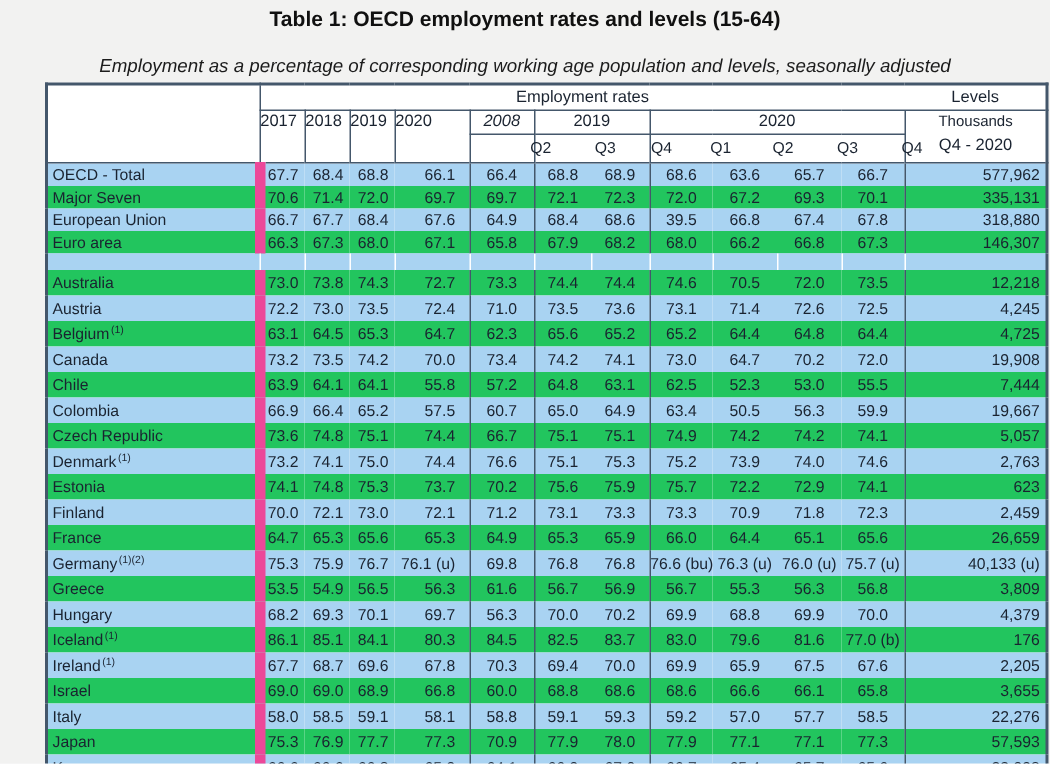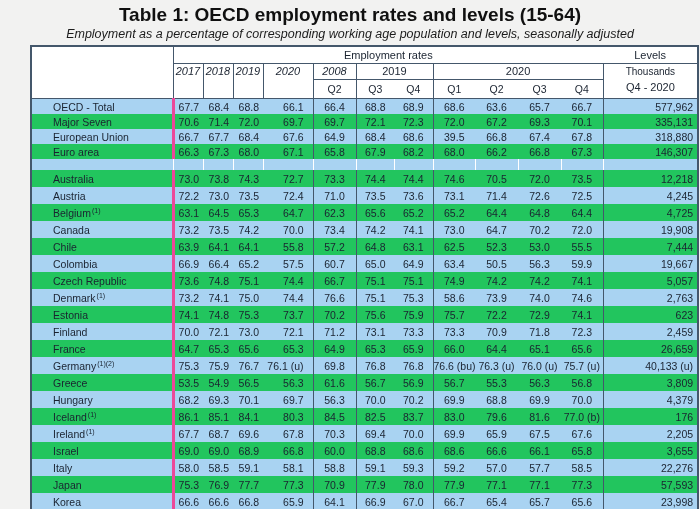--- a/index.html
+++ b/index.html
@@ -1,47 +1,47 @@
 <!DOCTYPE html>
 <html><head>
 <meta charset="utf-8">
 <style>
   html,body{margin:0;padding:0;width:700px;height:509px;overflow:hidden;
     background:#f2f2f1;font-family:"Liberation Sans",sans-serif;}
-  .title{ text-align:center;font-weight:bold;font-size:19px;color:#101010;padding-top:4px;}
-  .subtitle{text-align:center;font-style:italic;font-size:12.5px;color:#1c1c1c;margin-top:1px;}
+  .title{ text-align:center;font-weight:bold;font-size:14px;color:#101010;padding-top:4px;}
+  .subtitle{text-align:center;font-style:italic;font-size:12.5px;color:#1c1c1c;margin-top:17px;}
   table{border-collapse:collapse;table-layout:fixed;margin:4px 0 0 30px;width:667px;
     background:#ffffff;border:2px solid #44576b;}
   th,td{padding:0;margin:0;font-weight:normal;font-size:10.5px;color:#1a2330;
     white-space:nowrap;overflow:visible;}
   
   thead tr.hr1 th{height:16px;}
   thead tr.hr2 th{height:15px;}
   thead tr.hr3 th{height:18px;}
   .corner{background:#fff;border-right:1px solid #44576b;}
   .h-emp{border-bottom:1px solid #44576b;text-align:center;font-size:11px;}
   .h-lvl{border-bottom:1px solid #44576b;text-align:center;font-size:11px;}
   .h-year{border-left:1px solid #44576b;border-right:1px solid #44576b;
-    text-align:center;vertical-align:top;font-size:11px;line-height:15px;font-style:italic;}
+    text-align:left;vertical-align:top;font-size:11px;line-height:15px;}
   .h-g{border-right:1px solid #44576b;border-bottom:1px solid #44576b;
     text-align:center;font-size:11px;line-height:15px;vertical-align:top;}
   .h-2008{font-style:italic;}
   .h-lvlsub{vertical-align:top;text-align:center;}
   .h-lvlsub .thousands{font-size:10px;line-height:15px;}
   .h-lvlsub .period{font-size:11px;line-height:17px;}
-  .h-q{text-align:center;font-size:10.5px;vertical-align:middle;}
+  .h-q{text-align:left;font-size:10.5px;vertical-align:middle;padding-left:40px;}
   .bdr{border-right:1px solid #44576b;}
   tbody tr:first-child td{border-top:1px solid #44576b;}
   
   tr.blue{background:#a9d3f2;}
   tr.white{background:#22c55e;}
   tr.agg td{height:15px;}
   tr.cty td{height:17px;}
   tr.sep td{height:11px;}
-  .lbl{text-align:left;padding-left:21px;border-right:3px solid #ec4899;}
+  .lbl{text-align:left;padding-left:3px;border-right:7px solid #ec4899;}
   .sup{font-size:7px;position:relative;top:-3.5px;padding-left:1px;}
   .yv{text-align:right;padding-right:4px;}
   .y4{text-align:right;padding-right:9px;border-right:1px solid #44576b;}
   .qv{text-align:center;}
   .lvlv{text-align:right;padding-right:4px;margin-top:20px;}
   tr.sep td{border-right:1px solid #ffffff;background:#a9d3f2;}
   tr.sep td:last-child{border-right:none;}
 </style>
 </head>
 <body>
@@ -278,21 +278,21 @@
         </tr>
         <tr class="blue cty">
           <td class="lbl"><span>Denmark</span><span class="sup">(1)</span></td>
           <td class="yv">73.2</td>
           <td class="yv">74.1</td>
           <td class="yv">75.0</td>
           <td class="y4">74.4</td>
           <td class="qv bdr">76.6</td>
           <td class="qv">75.1</td>
           <td class="qv bdr">75.3</td>
-          <td class="qv">58.6</td>
+          <td class="qv">75.2</td>
           <td class="qv">73.9</td>
           <td class="qv">74.0</td>
           <td class="qv bdr">74.6</td>
           <td class="lvlv">2,763</td>
         </tr>
         <tr class="white cty">
           <td class="lbl"><span>Estonia</span></td>
           <td class="yv">74.1</td>
           <td class="yv">74.8</td>
           <td class="yv">75.3</td>

